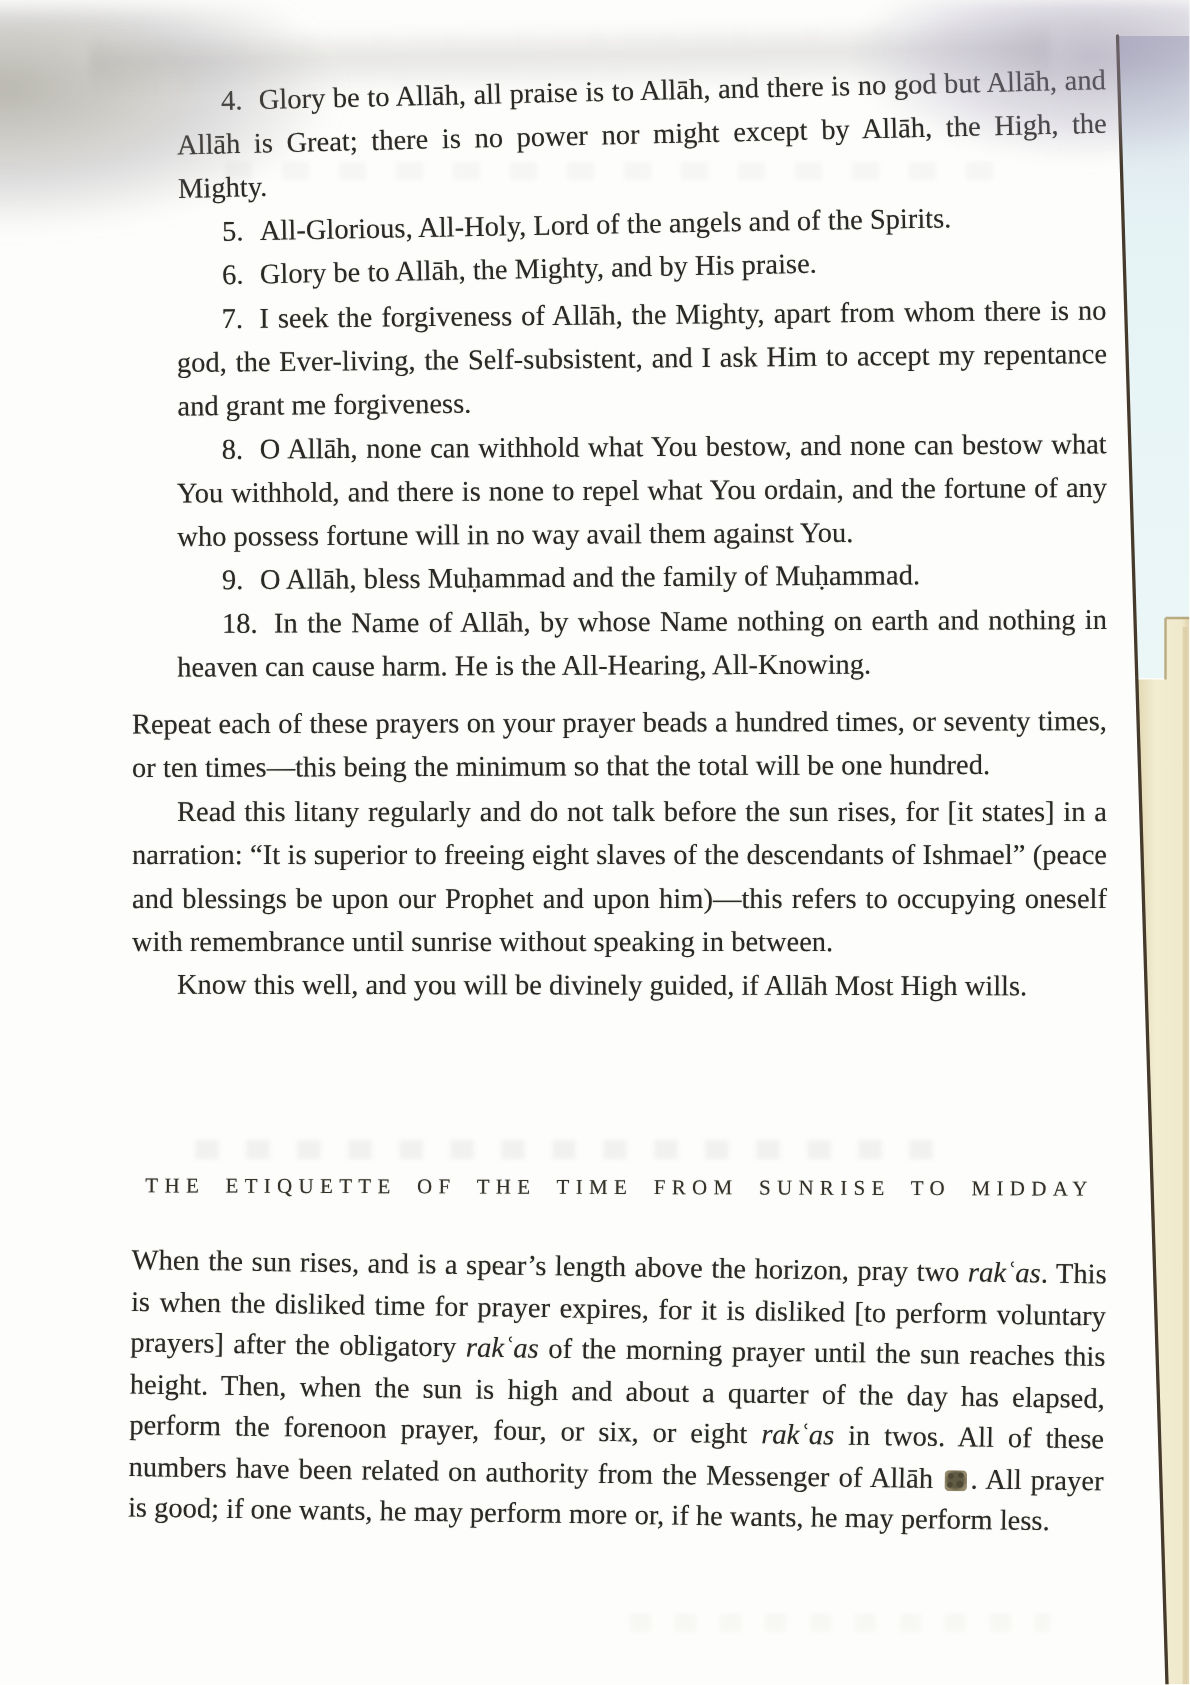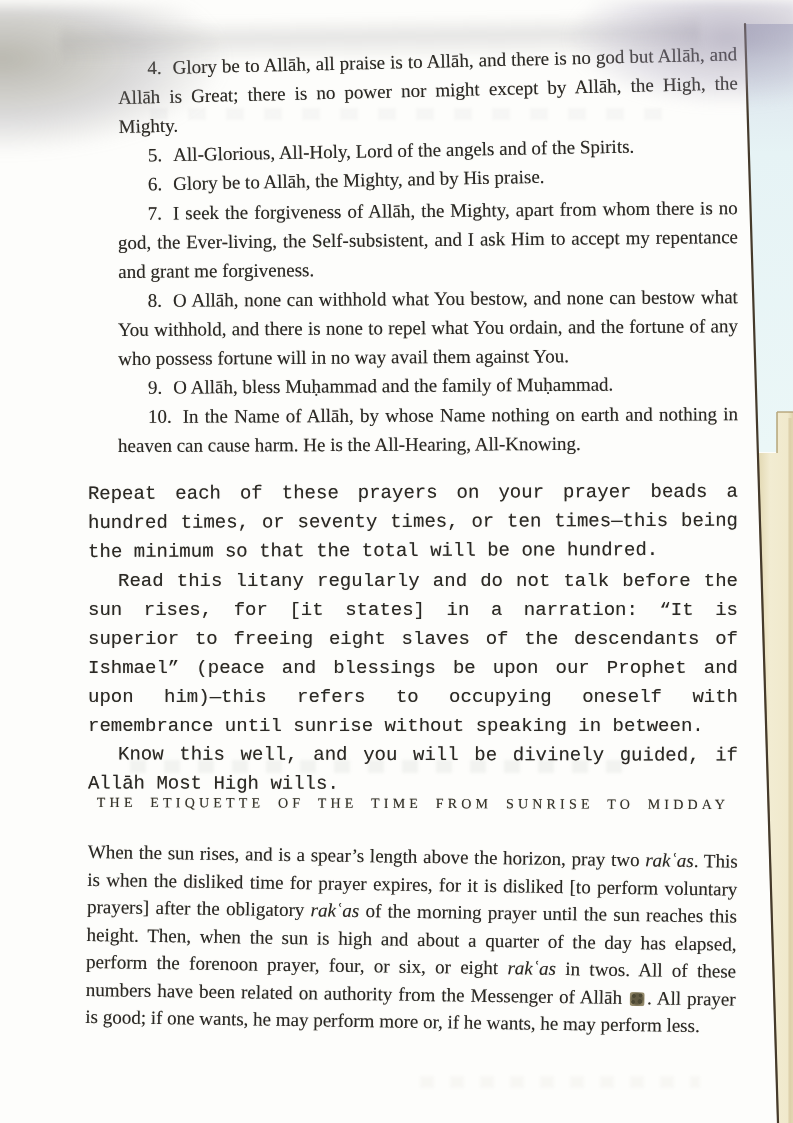--- a/index.html
+++ b/index.html
@@ -24,21 +24,21 @@
   }
   .litany .item:nth-child(1){transform:rotate(-1.35deg);}
   .litany .item:nth-child(2){transform:rotate(-1.05deg);}
   .litany .item:nth-child(3){transform:rotate(-1.10deg);}
   .litany .item:nth-child(4){transform:rotate(-0.55deg);}
   .litany .item:nth-child(5){transform:rotate(-0.35deg);}
   .litany .item:nth-child(6){transform:rotate(-0.40deg);}
   .litany .item:nth-child(7){transform:rotate(-0.25deg);}
   .litany .num{margin-right:11px;}
 
-  .paras{margin-top:18px;height:293px;font-family:Liberation Mono, monospace;}
+  .paras{margin-top:7px;height:293px;}
   .paras p{
     margin:0;font-size:19px;line-height:29px;text-align:justify;text-indent:30px;
   }
   .paras p:first-child{text-indent:0;transform:rotate(-0.2deg);transform-origin:0 50%;}
   .paras p:nth-child(3){transform:rotate(0.1deg);}
 
   .heading{
     margin:23px 0 0 0;height:20px;
     font-size:14px;font-weight:400;letter-spacing:4.2px;word-spacing:6px;
     text-align:center;white-space:nowrap;color:#353329;
@@ -100,21 +100,21 @@
   <div class="ghost ghost3"></div>
 
   <div class="text-column">
     <div class="litany">
         <div class="item"><span class="num">4.</span>Glory be to Allāh, all praise is to Allāh, and there is no god but Allāh, and Allāh is Great; there is no power nor might except by Allāh, the High, the Mighty.</div>
         <div class="item"><span class="num">5.</span>All-Glorious, All-Holy, Lord of the angels and of the Spirits.</div>
         <div class="item"><span class="num">6.</span>Glory be to Allāh, the Mighty, and by His praise.</div>
         <div class="item"><span class="num">7.</span>I seek the forgiveness of Allāh, the Mighty, apart from whom there is no god, the Ever-living, the Self-subsistent, and I ask Him to accept my repentance and grant me forgiveness.</div>
         <div class="item"><span class="num">8.</span>O Allāh, none can withhold what You bestow, and none can bestow what You withhold, and there is none to repel what You ordain, and the fortune of any who possess fortune will in no way avail them against You.</div>
         <div class="item"><span class="num">9.</span>O Allāh, bless Muḥammad and the family of Muḥammad.</div>
-        <div class="item"><span class="num">10.</span>In the Name of Allāh, by whose Name nothing on earth and nothing in heaven can cause harm. He is the All-Hearing, All-Knowing.</div>
+        <div class="item"><span class="num">18.</span>In the Name of Allāh, by whose Name nothing on earth and nothing in heaven can cause harm. He is the All-Hearing, All-Knowing.</div>
       </div>
     <div class="paras">
         <p>Repeat each of these prayers on your prayer beads a hundred times, or seventy times, or ten times—this being the minimum so that the total will be one hundred.</p>
         <p>Read this litany regularly and do not talk before the sun rises, for [it states] in a narration: “It is superior to freeing eight slaves of the descendants of Ishmael” (peace and blessings be upon our Prophet and upon him)—this refers to occupying oneself with remembrance until sunrise without speaking in between.</p>
         <p>Know this well, and you will be divinely guided, if Allāh Most High wills.</p>
       </div>
     <h2 class="heading">THE ETIQUETTE OF THE TIME FROM SUNRISE TO MIDDAY</h2>
     <p class="sunrise">When the sun rises, and is a spear’s length above the horizon, pray two <i>rakʿas</i>. This is when the disliked time for prayer expires, for it is disliked [to perform voluntary prayers] after the obligatory <i>rakʿas</i> of the morning prayer until the sun reaches this height. Then, when the sun is high and about a quarter of the day has elapsed, perform the forenoon prayer, four, or six, or eight <i>rakʿas</i> in twos. All of these numbers have been related on authority from the Messenger of Allāh <span class="honorific" aria-label="ﷺ"></span>. All prayer is good; if one wants, he may perform more or, if he wants, he may perform less.</p>
   </div>
 

